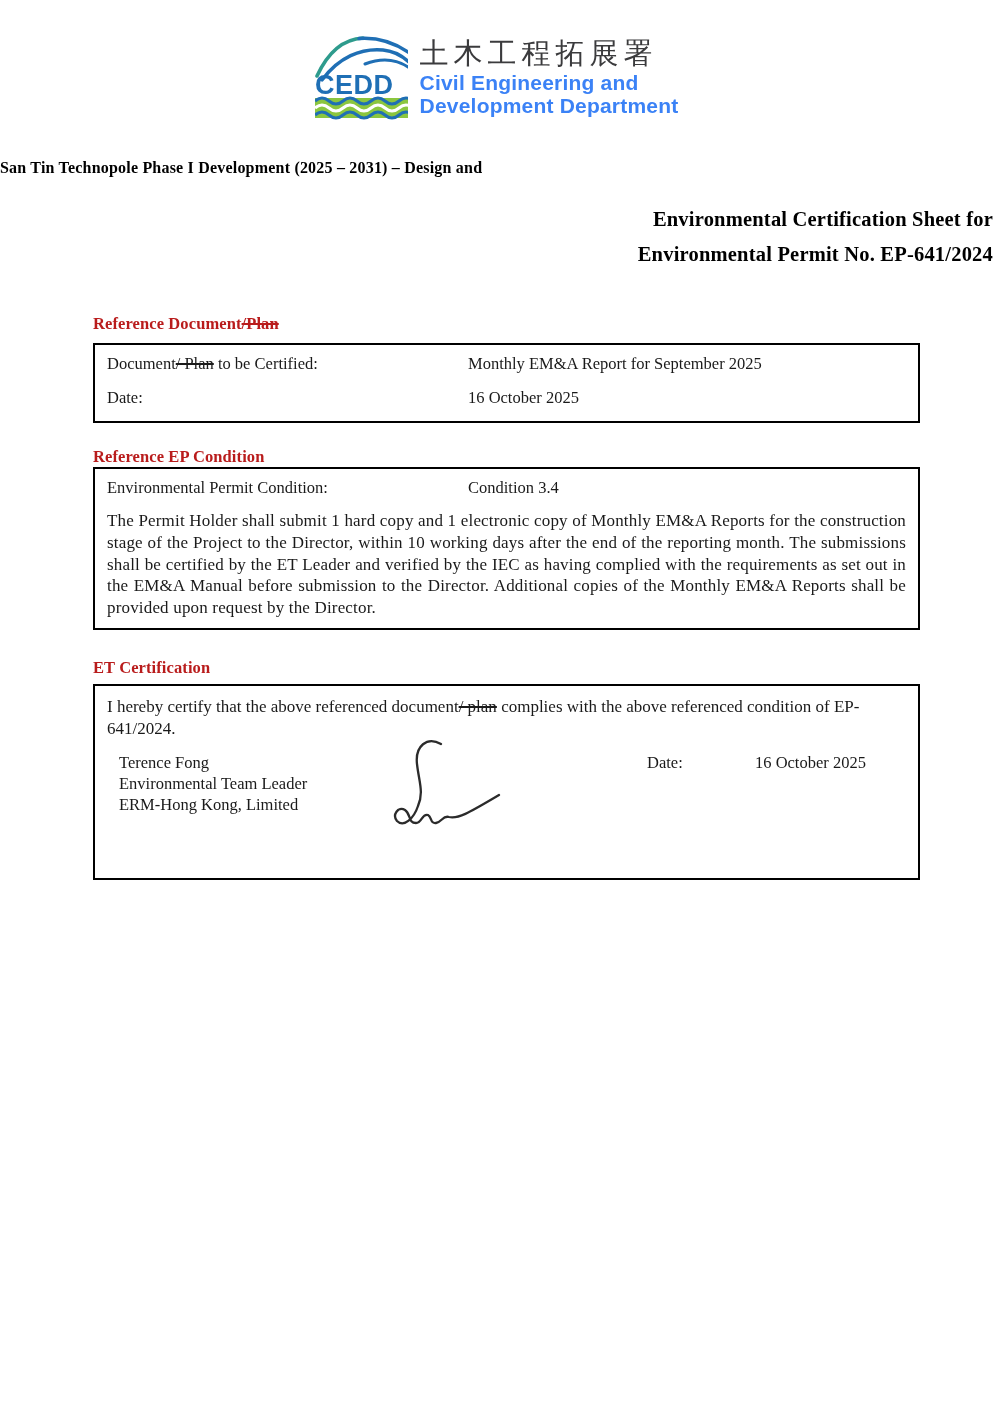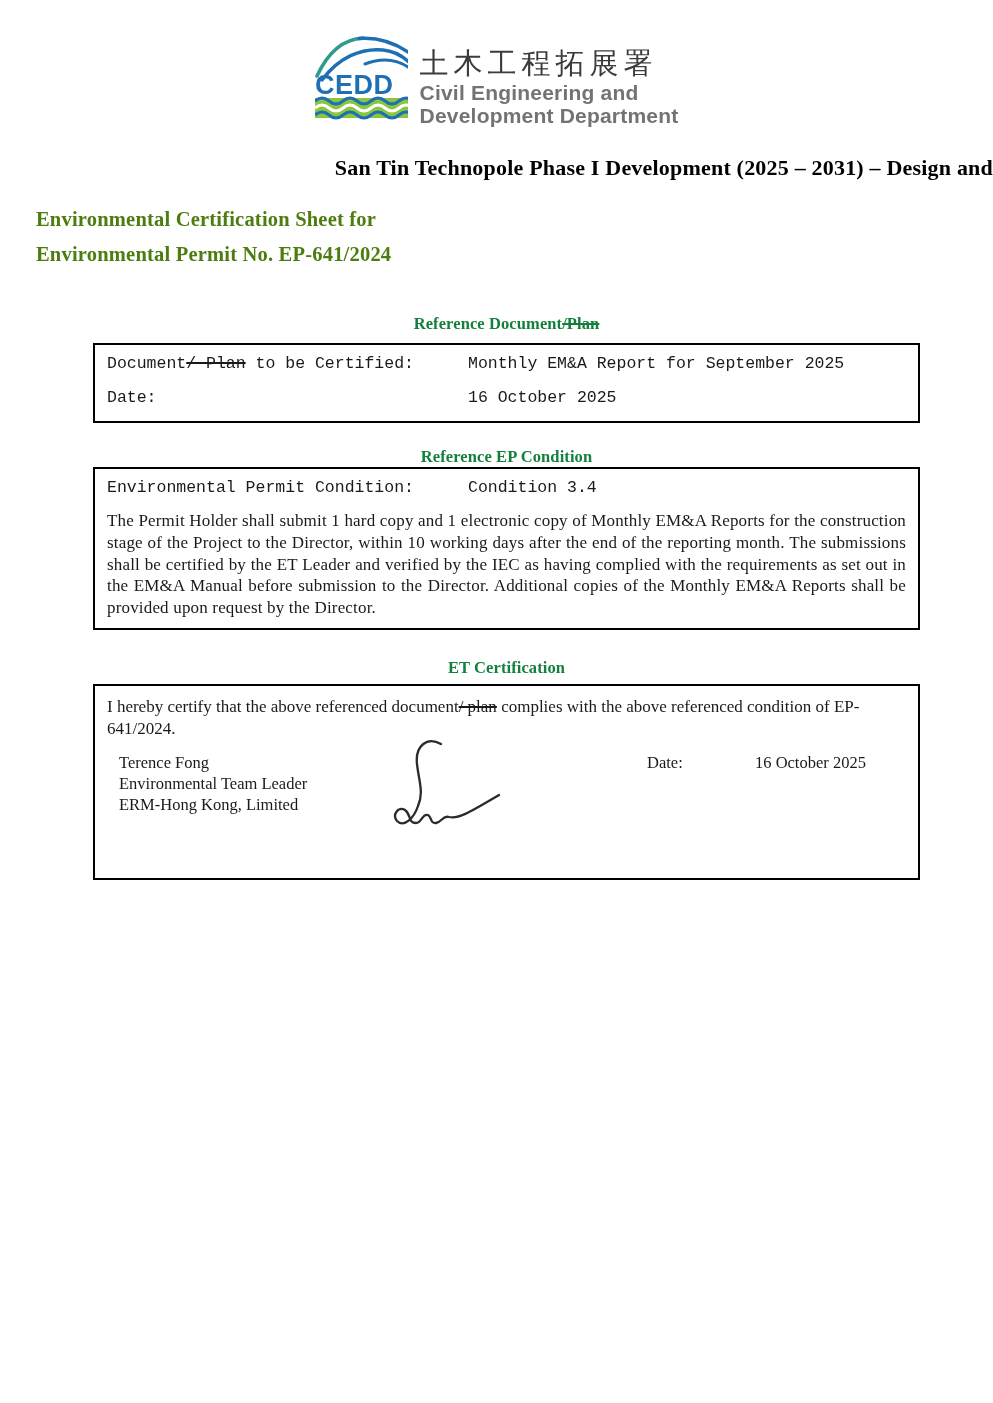--- a/index.html
+++ b/index.html
@@ -17,90 +17,88 @@
   
   .logo-row {
     padding-top: 34px;
     display: flex;
     justify-content: center;
     align-items: flex-start;
     gap: 12px;
     height: 126px;
   }
   .logo-mark { width: 93px; height: 90px; flex: 0 0 auto; }
-  .logo-text { margin-top: 11px; }
+  .logo-text { margin-top: 1px; }
   .logo-zh {
     font-family: "DejaVu Sans", "Liberation Sans", sans-serif;
     font-size: 29px;
     letter-spacing: 5px;
     color: #3b3b3d;
     line-height: 36px;
     white-space: nowrap;
   }
   .logo-en {
     font-family: "Liberation Sans", "DejaVu Sans", sans-serif;
     font-weight: bold;
     font-size: 21px;
-    color: #737373;
+    color: #3b82f6;
     line-height: 23px;
     letter-spacing: 0.2px;
     white-space: nowrap;
   }
 
   
   .title-block {
     margin-top: 24px;
-    text-align: right;
-    font-weight: bold;
-    font-size: 22px;
+    text-align: left;
+    font-weight: bold;
+    font-size: 16px;
     line-height: 36px;
     letter-spacing: 0.2px;
     color: #000;
   }
   .subtitle-block {
     margin-top: 16px;
-    text-align: left;
+    text-align: right;
     font-weight: bold;
     font-size: 20.5px;
     line-height: 35px;
     letter-spacing: 0.2px;
-    color: #4d7c0f;
+    color: #000000;
     padding-left: 36px;
   }
 
   
   .content { margin: 0 73px 0 93px; }
 
   .section-heading {
     font-size: 16.5px;
     font-weight: bold;
-    color: #15803d;
+    color: #b91c1c;
     letter-spacing: 0.1px;
-    text-align: center;
   }
   .h-ref-doc { margin-top: 42px; }
   .h-ref-ep  { margin-top: 24px; }
   .h-et-cert { margin-top: 28px; }
 
   .struck { text-decoration: line-through; text-decoration-thickness: 1.5px; }
 
   .box {
     border: 2px solid #000;
     font-size: 16.5px;
     line-height: 22px;
   }
   .box1 { margin-top: 9px; padding: 2px 12px 6px 12px; }
   .box2 { padding: 2px 12px 9px 12px; }
   .box3 { margin-top: 6px; padding: 10px 12px 12px 12px; height: 196px; }
 
   .kv-row {
     display: grid;
     grid-template-columns: 361px 1fr;
     padding: 6px 0;
-    font-family: Liberation Mono, monospace;
   }
   .cond-para {
     margin-top: 5px;
     font-size: 17px;
     line-height: 21.8px;
     text-align: justify;
     letter-spacing: 0.01em;
   }
 
   .statement {

